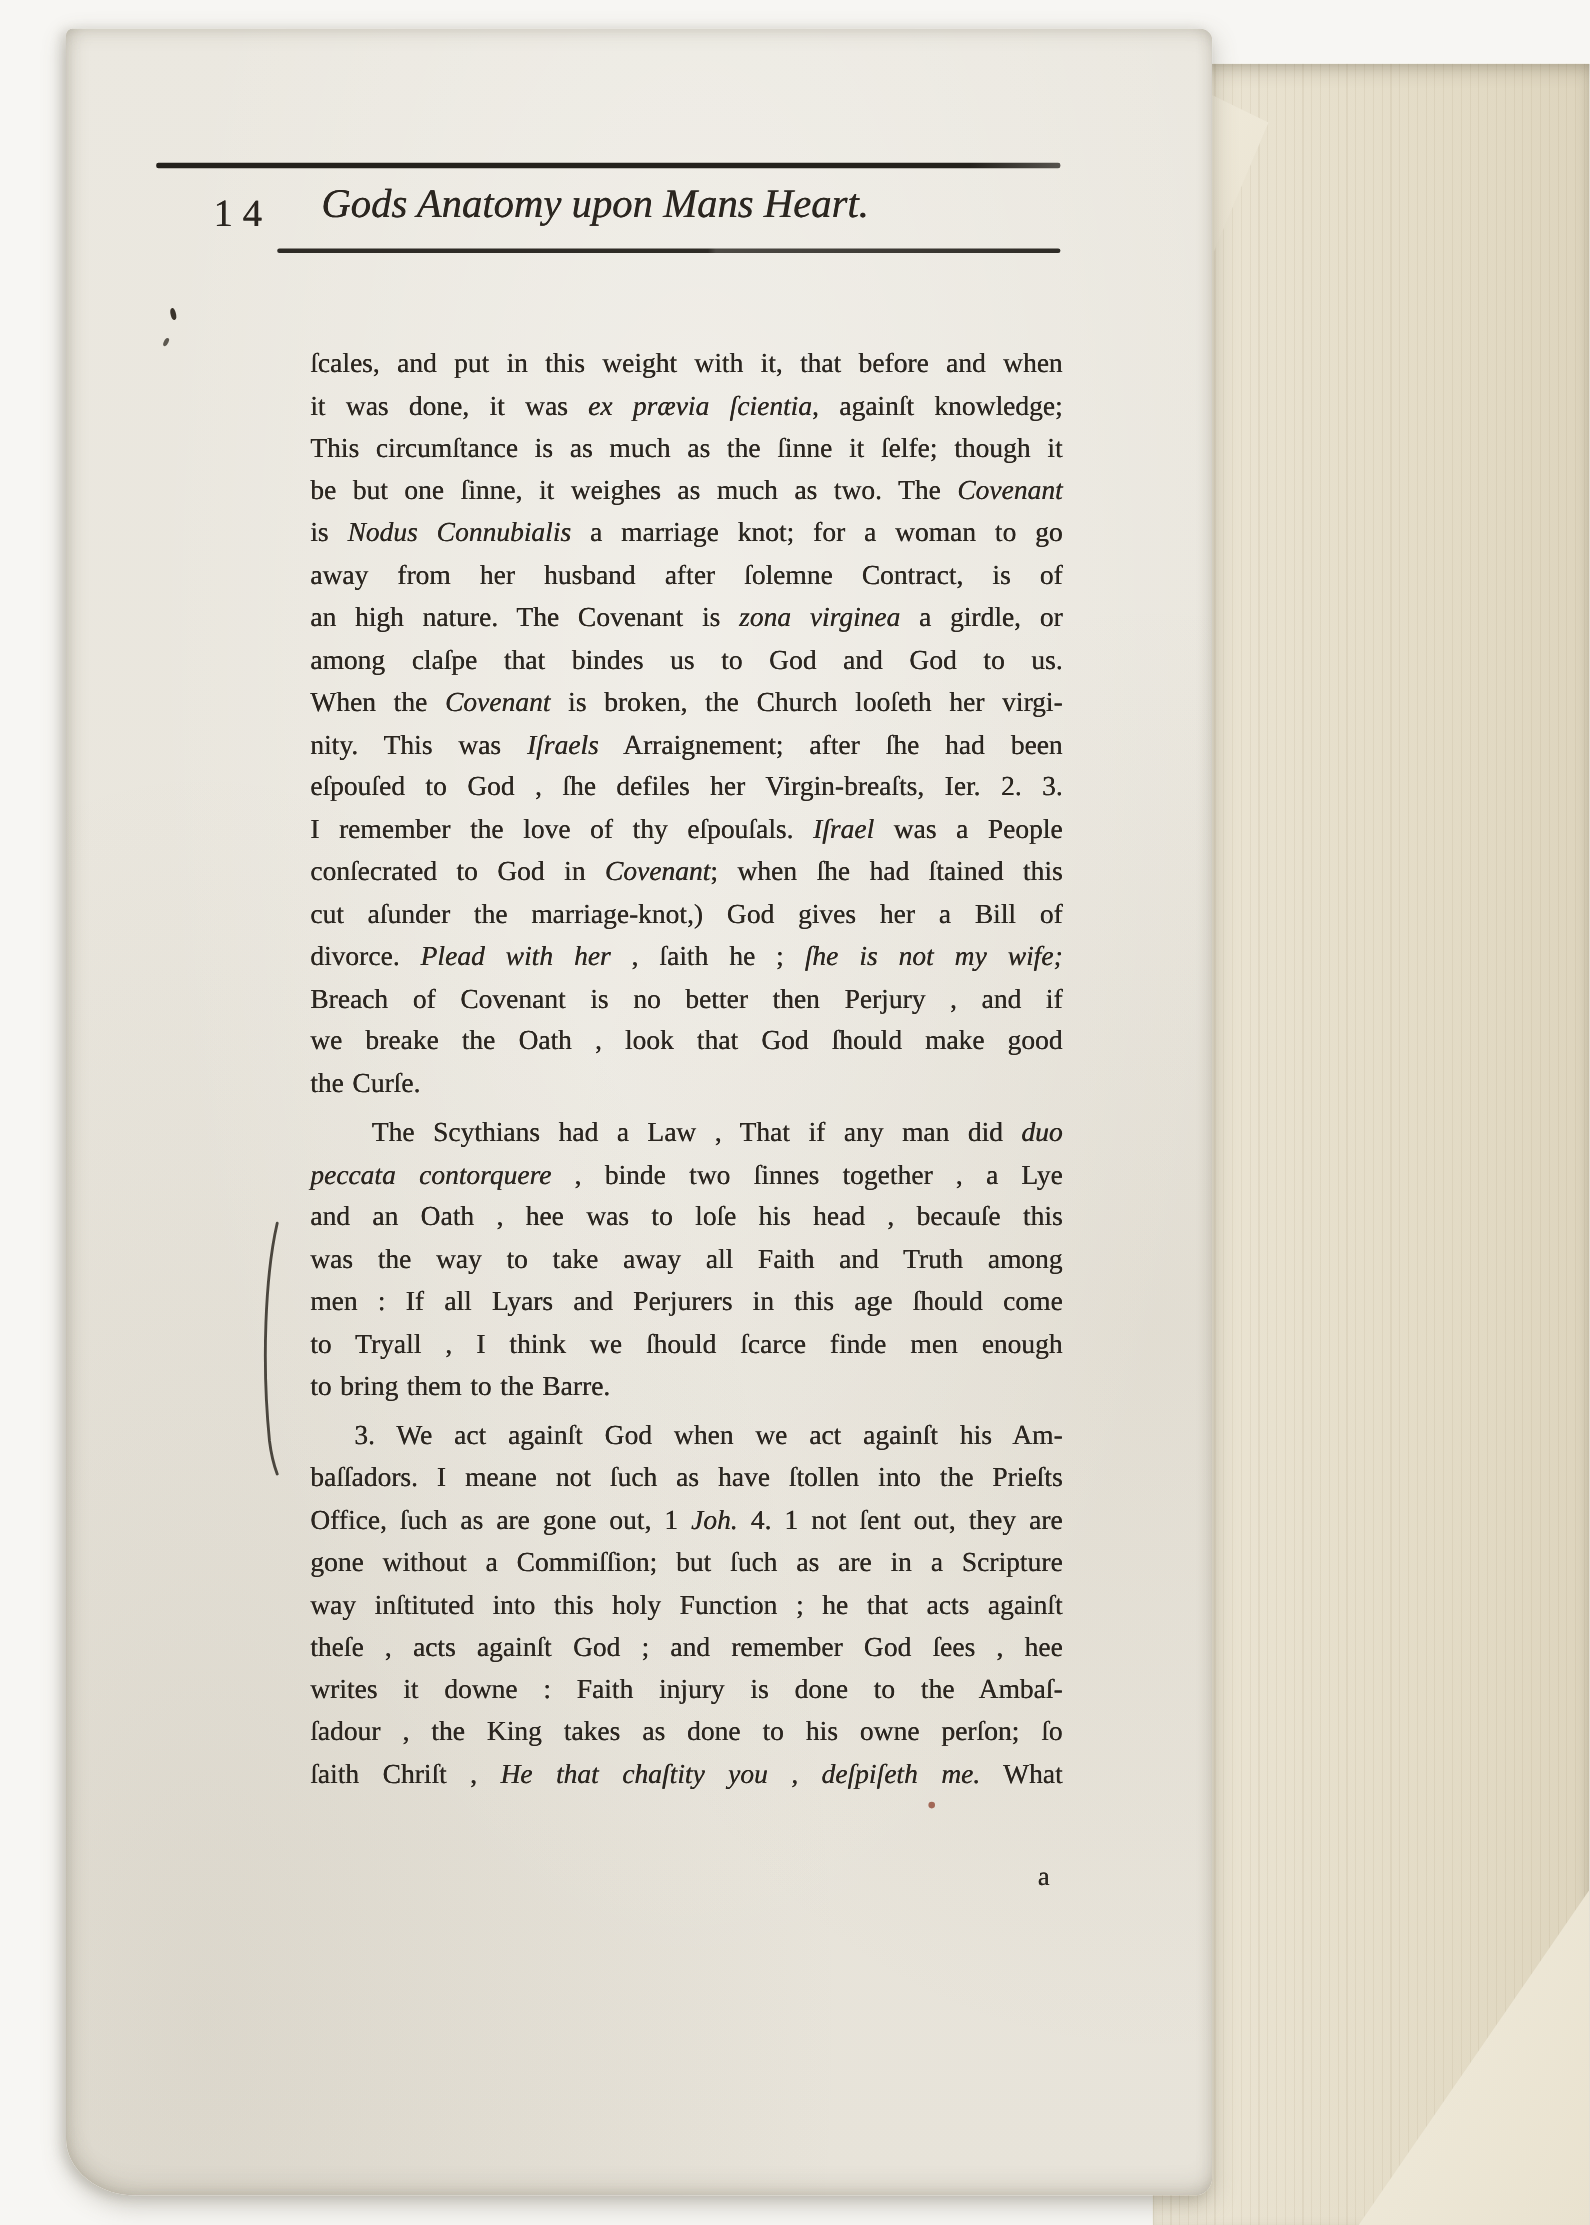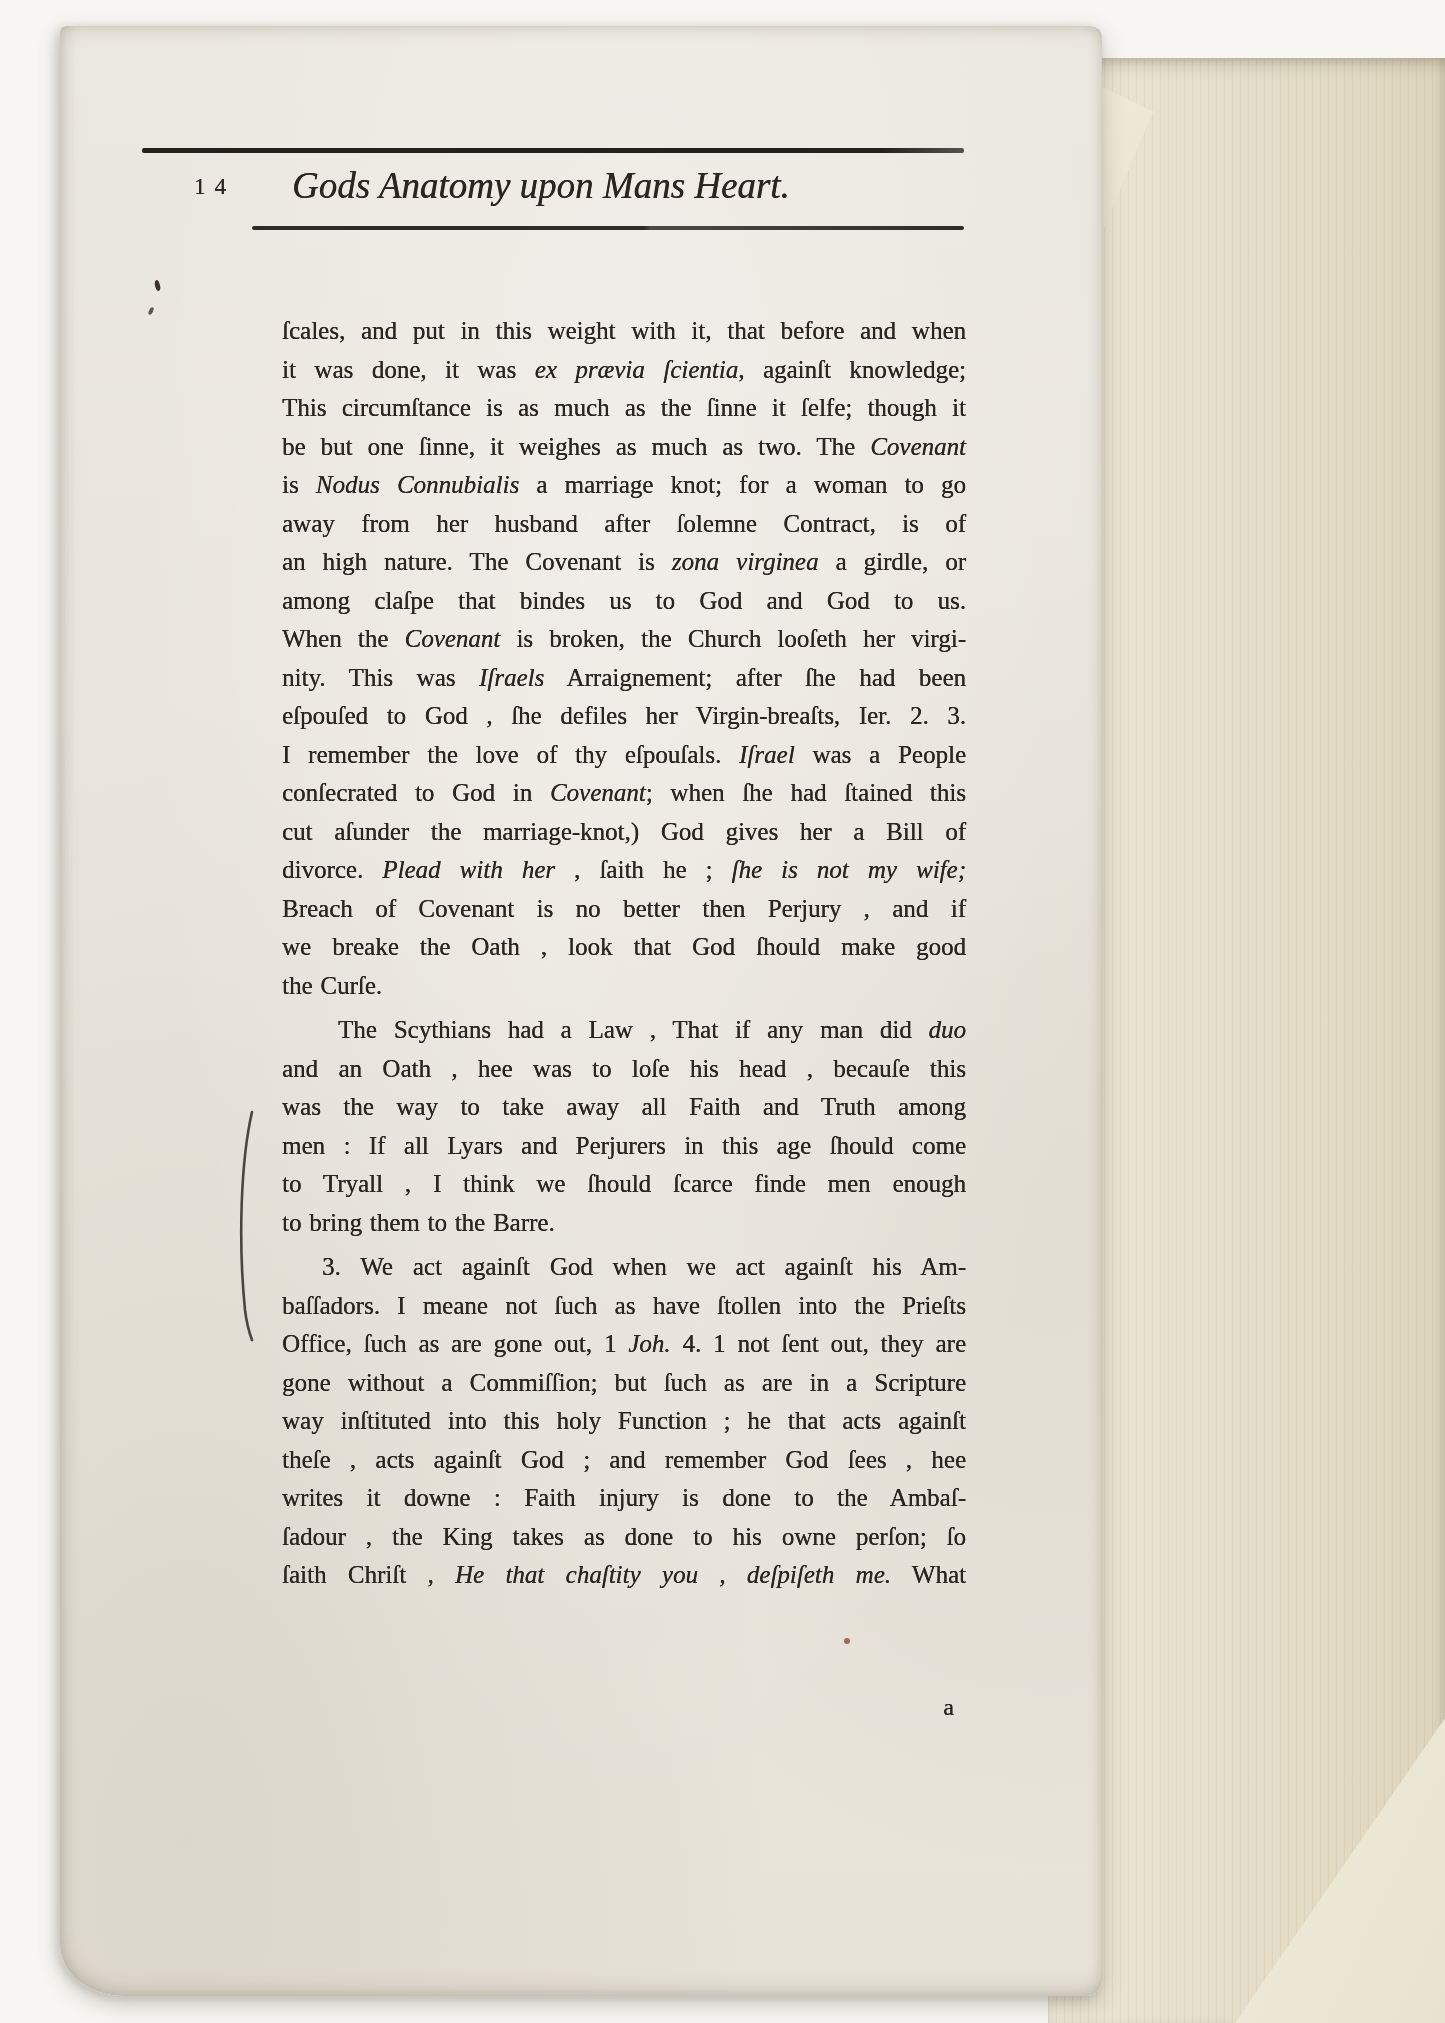--- a/index.html
+++ b/index.html
@@ -62,21 +62,21 @@
   .rule-under{
     position:absolute;left:192px;top:200px;width:712px;height:4px;
     background:linear-gradient(to right,rgba(36,33,28,.95) 55%,rgba(36,33,28,.8) 56%,rgba(36,33,28,.95));
     border-radius:2px;
   }
   .header-row{
     position:absolute;left:82px;top:132px;width:822px;height:62px;
   }
   .page-number{
     position:absolute;left:52px;top:16px;
-    font-size:23px;letter-spacing:9px;
+    font-size:35px;letter-spacing:9px;
     text-shadow:.3px 0 0 currentColor;
   }
   .running-title{
     position:absolute;left:150px;width:620px;top:6px;
     font-style:italic;font-size:37px;
     text-shadow:.35px 0 0 currentColor;
     white-space:nowrap;
   }
   
   .body-text{
@@ -142,20 +142,21 @@
         <div class="line"><span>I remember the love of thy eſpouſals. </span><span class="it">Iſrael</span><span> was a People</span></div>
         <div class="line"><span>conſecrated to God in </span><span class="it">Covenant</span><span>; when ſhe had ſtained this</span></div>
         <div class="line"><span>cut aſunder the marriage-knot,) God gives her a Bill of</span></div>
         <div class="line"><span>divorce. </span><span class="it">Plead with her</span><span> , ſaith he ; </span><span class="it">ſhe is not my wife;</span></div>
         <div class="line"><span>Breach of Covenant is no better then Perjury , and if</span></div>
         <div class="line"><span>we breake the Oath , look that God ſhould make good</span></div>
         <div class="line no-just"><span>the Curſe.</span></div>
       </div>
       <div class="para">
         <div class="line" style="text-indent: 56px;"><span>The Scythians had a Law , That if any man did </span><span class="it">duo</span></div>
+        <div class="line"><span class="it">peccata contorquere</span><span> , binde two ſinnes together , a Lye</span></div>
         <div class="line"><span>and an Oath , hee was to loſe his head , becauſe this</span></div>
         <div class="line"><span>was the way to take away all Faith and Truth among</span></div>
         <div class="line"><span>men : If all Lyars and Perjurers in this age ſhould come</span></div>
         <div class="line"><span>to Tryall , I think we ſhould ſcarce finde men enough</span></div>
         <div class="line no-just"><span>to bring them to the Barre.</span></div>
       </div>
       <div class="para">
         <div class="line" style="text-indent: 40px;"><span>3. We act againſt God when we act againſt his Am-</span></div>
         <div class="line"><span>baſſadors. I meane not ſuch as have ſtollen into the Prieſts</span></div>
         <div class="line"><span>Office, ſuch as are gone out, 1 </span><span class="it">Joh.</span><span> 4. 1 not ſent out, they are</span></div>

